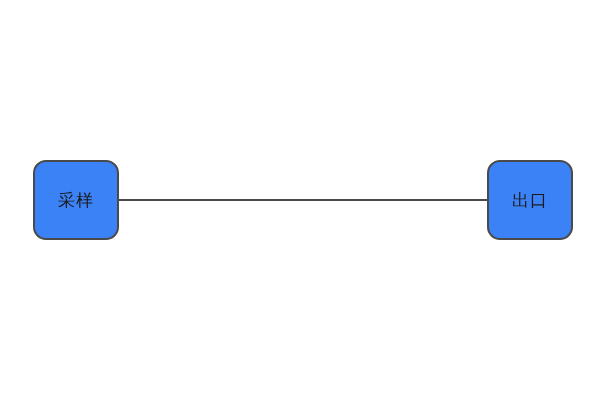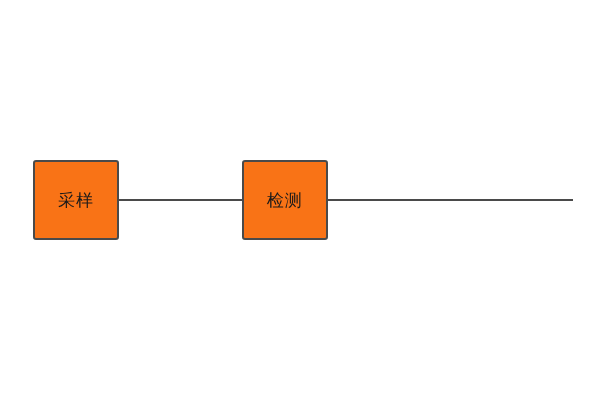--- a/index.html
+++ b/index.html
@@ -21,22 +21,22 @@
     width: 540px;
     height: 80px;
     display: flex;
     align-items: center;
   }
   .flow-node {
     width: 86px;
     height: 80px;
     flex: 0 0 86px;
     border: 2px solid #4a4a4a;
-    border-radius: 3px;
-    background: #f97316;
+    border-radius: 13px;
+    background: #3b82f6;
     box-sizing: border-box;
     display: flex;
     align-items: center;
     justify-content: center;
   }
   .flow-node .node-label {
     font-size: 17px;
     color: #1a1a1a;
     letter-spacing: 1px;
     line-height: 1;
@@ -52,23 +52,23 @@
 <body>
 
 <div class="flow-row">
 
   <div class="flow-node">
     <span class="node-label">采样</span>
   </div>
 
   <div class="connector"></div>
 
-  <div class="flow-node">
-    <span class="node-label">检测</span>
-  </div>
 
   <div class="connector"></div>
 
 
   <div class="connector"></div>
 
+  <div class="flow-node">
+    <span class="node-label">出口</span>
+  </div>
 
 </div>
 
 </body></html>

